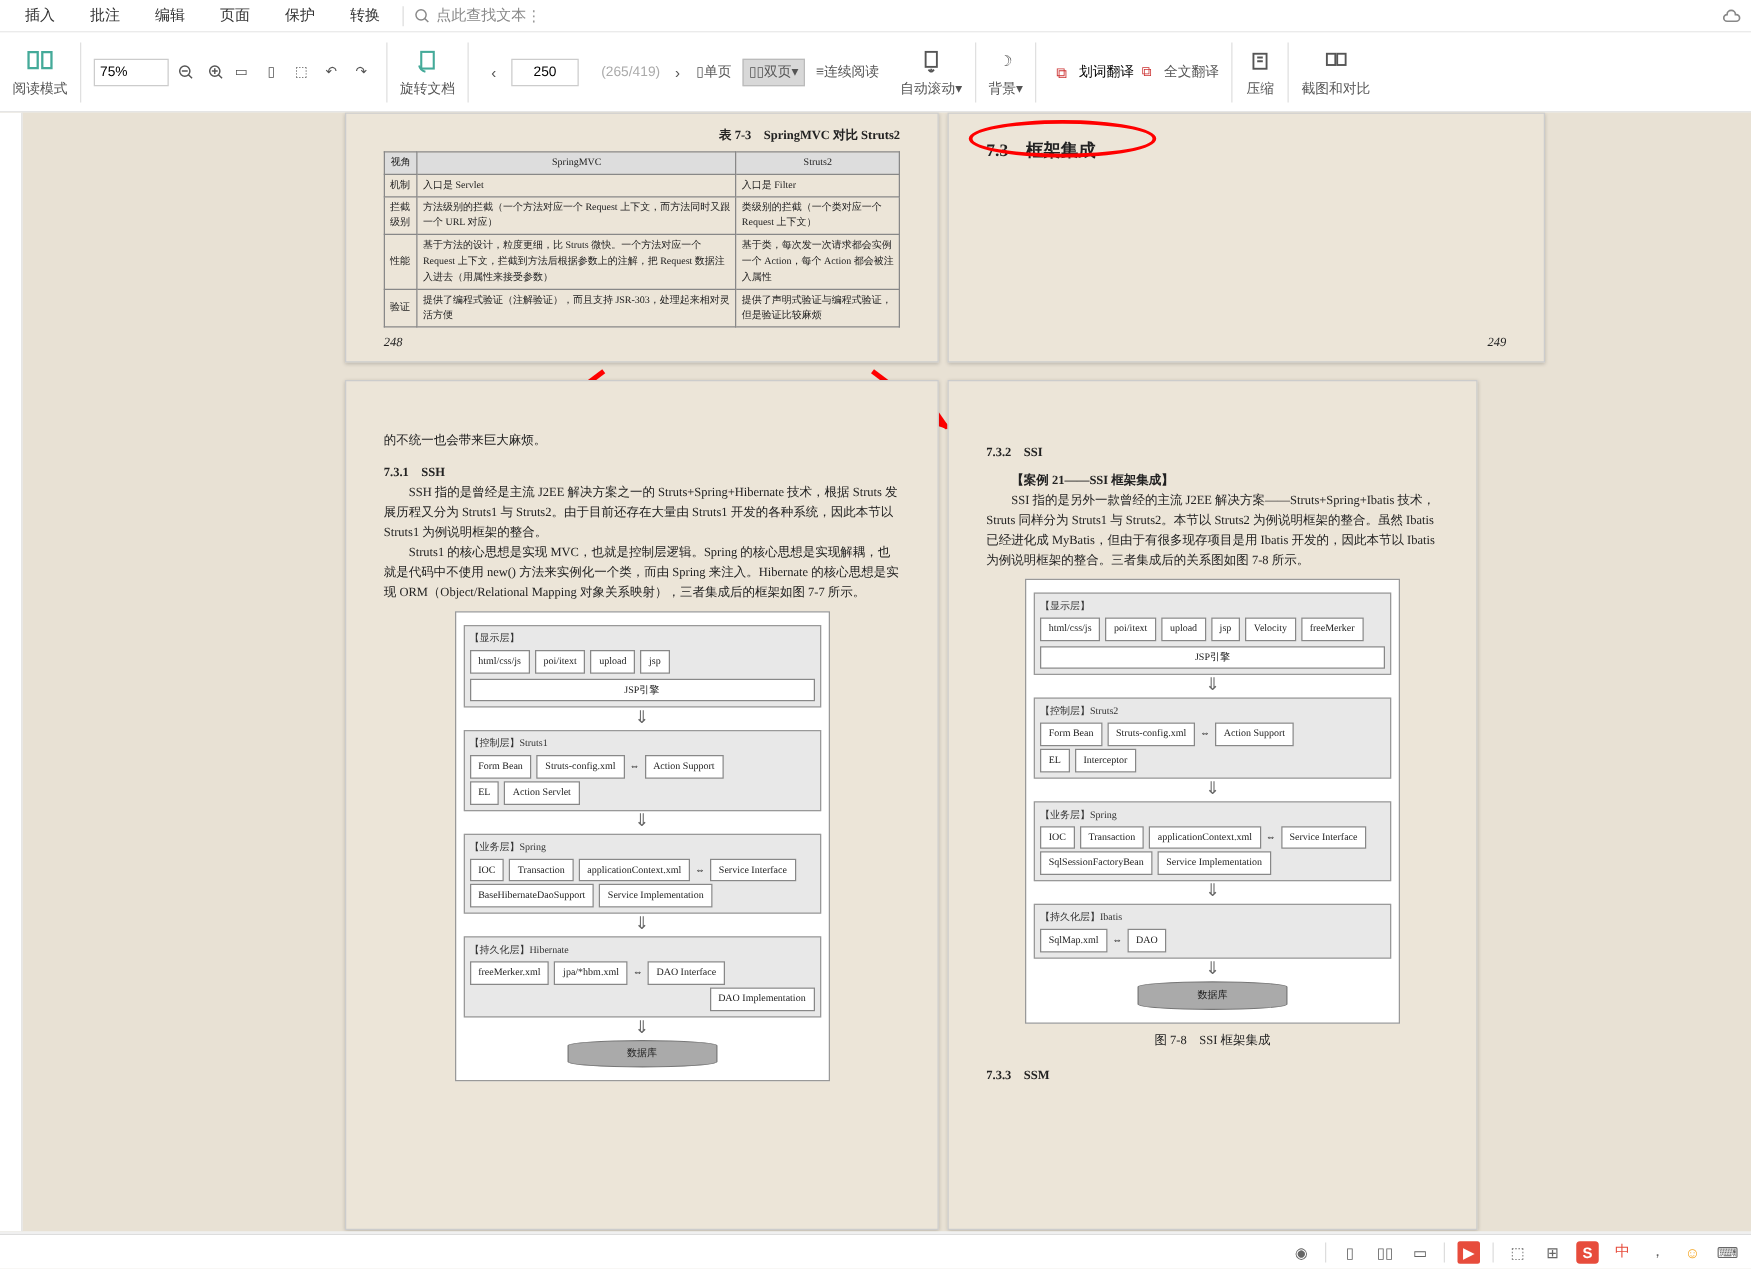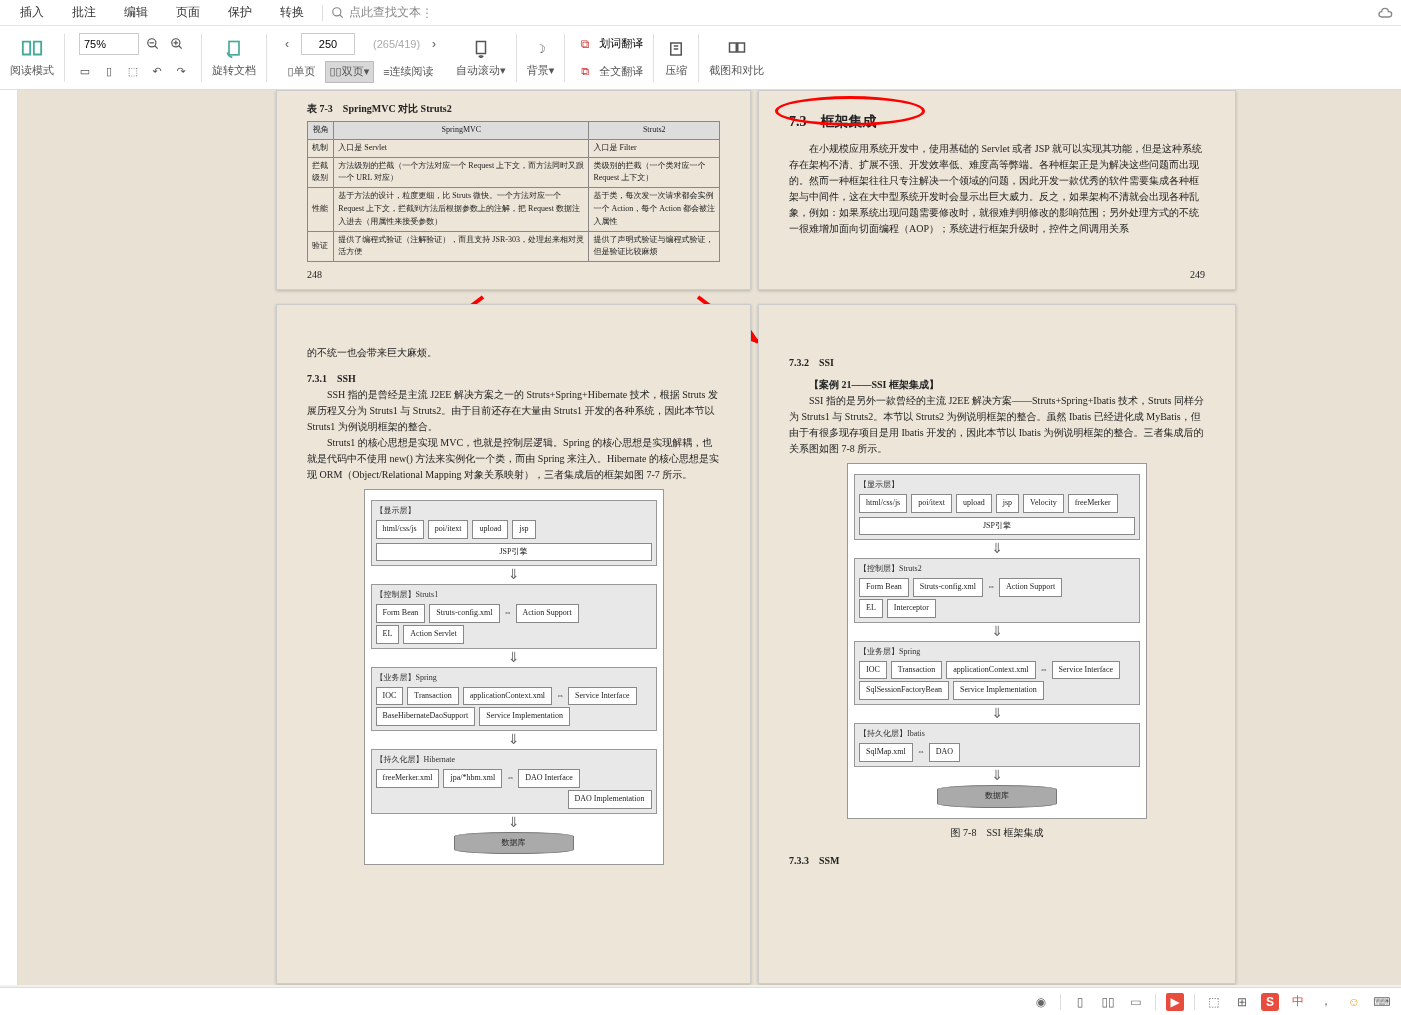--- a/index.html
+++ b/index.html
@@ -4,58 +4,58 @@
 <style>
 * { margin:0; padding:0; box-sizing:border-box; }
 body { font-family:"Microsoft YaHei",sans-serif; font-size:12px; background:#f0f0f0; overflow:hidden; width:1401px; height:1015px; position:relative; }
 .menubar { height:26px; background:#fff; display:flex; align-items:center; padding:0 6px; border-bottom:1px solid #e5e5e5; }
 .menubar .mi { padding:0 14px; cursor:pointer; color:#333; }
 .menubar .sep { width:1px; height:16px; background:#ddd; margin:0 4px; }
 .menubar .search { display:flex; align-items:center; color:#888; margin-left:4px; }
 .menubar .search svg { margin-right:4px; }
 .menubar .spacer { flex:1; }
 .toolbar { height:64px; background:#fff; display:flex; align-items:center; padding:0 4px; border-bottom:1px solid #ddd; }
-.tgroup { display:flex; flex-direction:column; align-items:center; justify-content:center; height:100%; padding:0 6px; }
+.tgroup { display:flex; flex-direction:row; align-items:center; justify-content:center; height:100%; padding:0 6px; }
 .tgroup .top { display:flex; align-items:center; gap:4px; height:28px; }
 .tgroup .bot { display:flex; align-items:center; gap:4px; height:28px; font-size:11px; color:#555; }
 .vsep { width:1px; height:48px; background:#e0e0e0; margin:0 4px; }
 .ibtn { width:20px; height:20px; display:flex; align-items:center; justify-content:center; cursor:pointer; color:#555; }
 .bigbtn { display:flex; flex-direction:column; align-items:center; padding:2px 6px; cursor:pointer; }
 .bigbtn .icon { width:24px; height:24px; display:flex; align-items:center; justify-content:center; color:#555; }
 .bigbtn .txt { font-size:11px; color:#555; margin-top:2px; }
 .zoomsel { width:60px; height:22px; border:1px solid #ccc; font-size:11px; padding:0 4px; }
 .pagein { width:54px; height:22px; border:1px solid #ccc; text-align:center; font-size:11px; }
 .pagetotal { color:#aaa; font-size:11px; margin-left:14px; }
 .segbtn { display:flex; align-items:center; height:22px; border:1px solid transparent; padding:0 4px; font-size:11px; cursor:pointer; }
 .segbtn.active { background:#d8d8d8; border-color:#bbb; }
 .content { position:absolute; top:90px; left:0; right:0; bottom:30px; background:#e8e1d4; overflow:hidden; }
 .sidebar { position:absolute; left:0; top:0; width:18px; height:100%; background:#fff; border-right:1px solid #ddd; }
 .pages { position:absolute; left:18px; right:0; top:0; bottom:0; }
 .page { position:absolute; background:#ece5d8; border:1px solid #ccc; box-shadow:0 1px 3px rgba(0,0,0,0.2); }
 .ptop-l { left:258px; top:0; width:475px; height:200px; }
 .ptop-r { left:740px; top:0; width:478px; height:200px; }
 .pbot-l { left:258px; top:214px; width:475px; height:680px; }
-.pbot-r { left:740px; top:214px; width:478px; height:680px; }
+.pbot-r { left:740px; top:214px; width:424px; height:680px; }
 .pgcontent { padding:10px 30px; font-size:10px; color:#222; line-height:1.6; font-family:SimSun,serif; }
 .tbl { width:100%; border-collapse:collapse; font-size:8px; }
 .tbl th,.tbl td { border:1px solid #888; padding:2px 4px; text-align:left; }
 .tbl th { background:#ddd; text-align:center; font-weight:normal; }
 .circled { position:absolute; border:3px solid red; border-radius:50%; width:150px; height:30px; left:757px; top:6px; }
 .arrow { position:absolute; }
 .diagram { background:#ffffff; border:1px solid #999; margin:6px auto; padding:6px; font-size:8px; }
 .dlayer { background:#e8e8e8; border:1px solid #999; margin:4px 0; padding:4px; }
 .dtitle { font-size:8px; color:#333; }
 .dboxes { display:flex; gap:4px; flex-wrap:wrap; align-items:center; margin-top:2px; }
 .dbox { background:#fff; border:1px solid #888; padding:2px 6px; font-size:8px; }
 .darrow { text-align:center; font-size:14px; color:#666; line-height:10px; }
 .cyl { background:#aaa; border:1px solid #777; border-radius:50%/20%; padding:4px 30px; text-align:center; margin:4px auto; width:120px; font-size:8px; }
 .statusbar { position:absolute; bottom:0; left:0; right:0; height:28px; background:#fff; border-top:1px solid #ddd; display:flex; align-items:center; justify-content:flex-end; padding:0 10px; gap:10px; }
 .sicon { width:18px; height:18px; display:flex; align-items:center; justify-content:center; color:#666; cursor:pointer; }
 .sicon.red { background:#e74c3c; color:#fff; border-radius:2px; }
-.pgnum { position:absolute; font-size:10px; }
+.pgnum { position:absolute; font-size:10px; font-style:italic; }
 </style>
 </head>
 <body>
 
 <div class="menubar">
   <span class="mi">插入</span>
   <span class="mi">批注</span>
   <span class="mi">编辑</span>
   <span class="mi">页面</span>
   <span class="mi">保护</span>
@@ -184,21 +184,21 @@
     <span class="txt">截图和对比</span>
   </div>
 </div>
 
 <div class="content">
   <div class="sidebar"></div>
   <div class="pages">
 
     <div class="page ptop-l">
       <div class="pgcontent">
-        <div style="text-align:left;font-weight:bold;margin-bottom:4px">表 7-3　SpringMVC 对比 Struts2</div>
+        <div style="text-align:right;font-weight:bold;margin-bottom:4px">表 7-3　SpringMVC 对比 Struts2</div>
         <table class="tbl">
           <tbody>
               <tr>
                 <th>视角</th>
                 <th>SpringMVC</th>
                 <th>Struts2</th>
               </tr>
           <tr>
                 <td>机制</td>
                 <td>入口是 Servlet</td>
@@ -221,21 +221,20 @@
               </tr>
         </tbody>
           </table>
         <div class="pgnum" style="left:30px;bottom:6px">248</div>
       </div>
     </div>
 
     <div class="page ptop-r">
       <div class="pgcontent" style="padding-top:20px">
         <div style="font-weight:bold;font-size:14px;margin-bottom:8px"><span>7.3</span>　<span>框架集成</span></div>
-        <p style="text-indent:2em">在小规模应用系统开发中，使用基础的 Servlet 或者 JSP 就可以实现其功能，但是这种系统存在架构不清、扩展不强、开发效率低、难度高等弊端。各种框架正是为解决这些问题而出现的。然而一种框架往往只专注解决一个领域的问题，因此开发一款优秀的软件需要集成各种框架与中间件，这在大中型系统开发时会显示出巨大威力。反之，如果架构不清就会出现各种乱象，例如：如果系统出现问题需要修改时，就很难判明修改的影响范围；另外处理方式的不统一很难增加面向切面编程（AOP）；系统进行框架升级时，控件之间调用关系</p>
         <div class="pgnum" style="right:30px;bottom:6px">249</div>
       </div>
     </div>
     <div class="circled"></div>
 
     <svg class="arrow" style="left:395px;top:202px" width="80" height="60">
         <defs>
           <marker id="ah1" markerWidth="10" markerHeight="10" refX="8" refY="3" orient="auto">
             <path d="M0,0 L0,6 L9,3 z" fill="red"></path>
           </marker>

